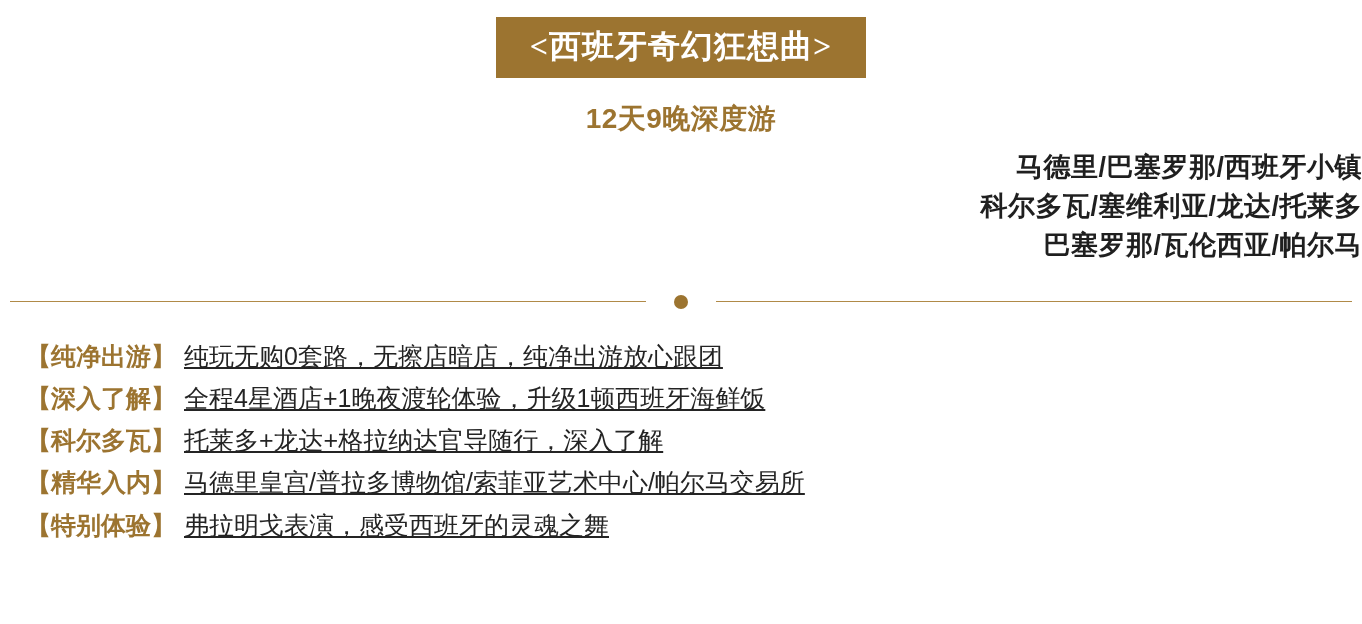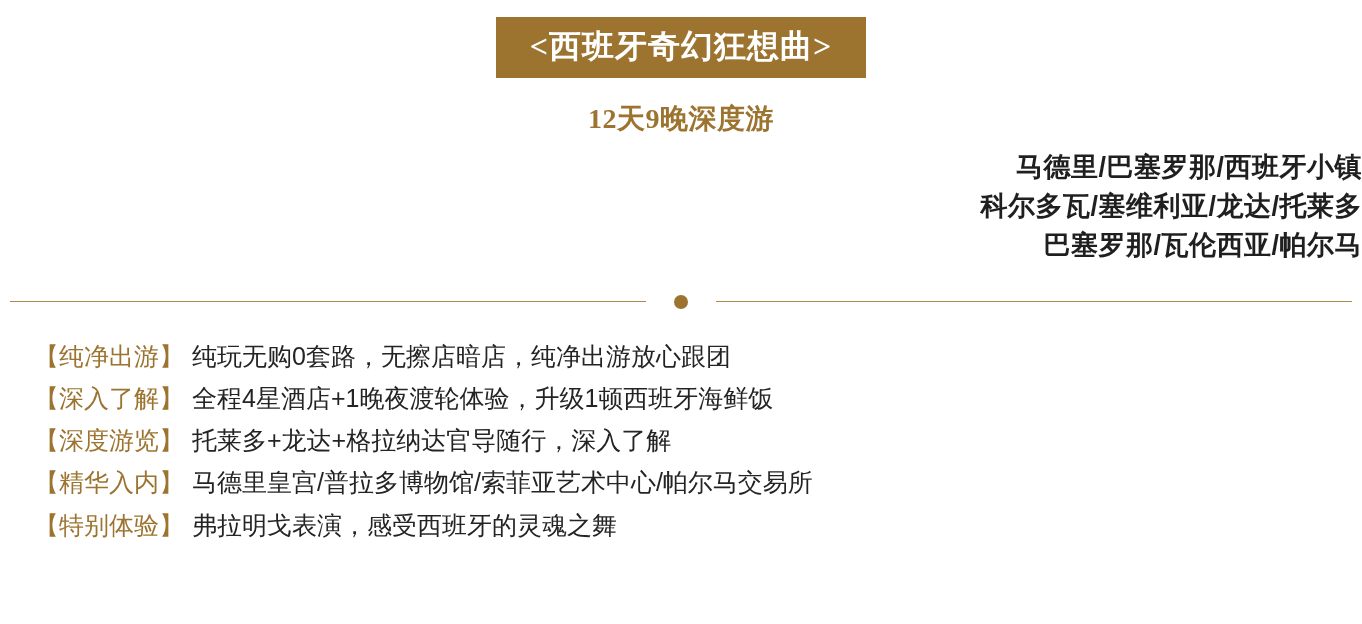--- a/index.html
+++ b/index.html
@@ -39,21 +39,21 @@
     font-family: Liberation Serif, serif;
   }
 
   .subtitle {
     text-align: center;
     color: #9c7430;
     font-size: 28px;
     font-weight: bold;
     margin-top: 22px;
     letter-spacing: 0.5px;
-    font-family: Liberation Serif, serif;
+    font-family: Liberation Sans, sans-serif;
   }
 
   .city-lines {
     text-align: right;
     margin-top: 10px;
   }
   .city-line {
     font-size: 27px;
     font-weight: bold;
     color: #1f1f1f;
@@ -103,32 +103,32 @@
   }
   .feature-row {
     display: flex;
     align-items: baseline;
     margin-bottom: 6px;
     line-height: 1.45;
   }
   .feature-tag {
     color: #9c7430;
     font-size: 25px;
-    font-weight: normal;
+    font-weight: bold;
     white-space: nowrap;
     font-family: "Liberation Sans", "DejaVu Sans", sans-serif;
     flex: 0 0 auto;
-    margin-left: 8px;
   }
   .feature-text {
     color: #242424;
     font-size: 25px;
     margin-left: 8px;
     white-space: nowrap;
     font-family: "Liberation Sans", "DejaVu Sans", sans-serif;
+    text-decoration: underline;
   }
 </style>
 </head>
 <body>
 
 <div class="page">
 
   <div class="title-banner-wrap">
     <div class="title-banner">&lt;西班牙奇幻狂想曲&gt;</div>
   </div>
@@ -153,21 +153,21 @@
       <span class="feature-tag">【纯净出游】</span>
       <span class="feature-text">纯玩无购0套路，无擦店暗店，纯净出游放心跟团</span>
     </div>
 
     <div class="feature-row">
       <span class="feature-tag">【深入了解】</span>
       <span class="feature-text">全程4星酒店+1晚夜渡轮体验，升级1顿西班牙海鲜饭</span>
     </div>
 
     <div class="feature-row">
-      <span class="feature-tag">【深度游览】</span>
+      <span class="feature-tag">【科尔多瓦】</span>
       <span class="feature-text">托莱多+龙达+格拉纳达官导随行，深入了解</span>
     </div>
 
     <div class="feature-row">
       <span class="feature-tag">【精华入内】</span>
       <span class="feature-text">马德里皇宫/普拉多博物馆/索菲亚艺术中心/帕尔马交易所</span>
     </div>
 
     <div class="feature-row">
       <span class="feature-tag">【特别体验】</span>

